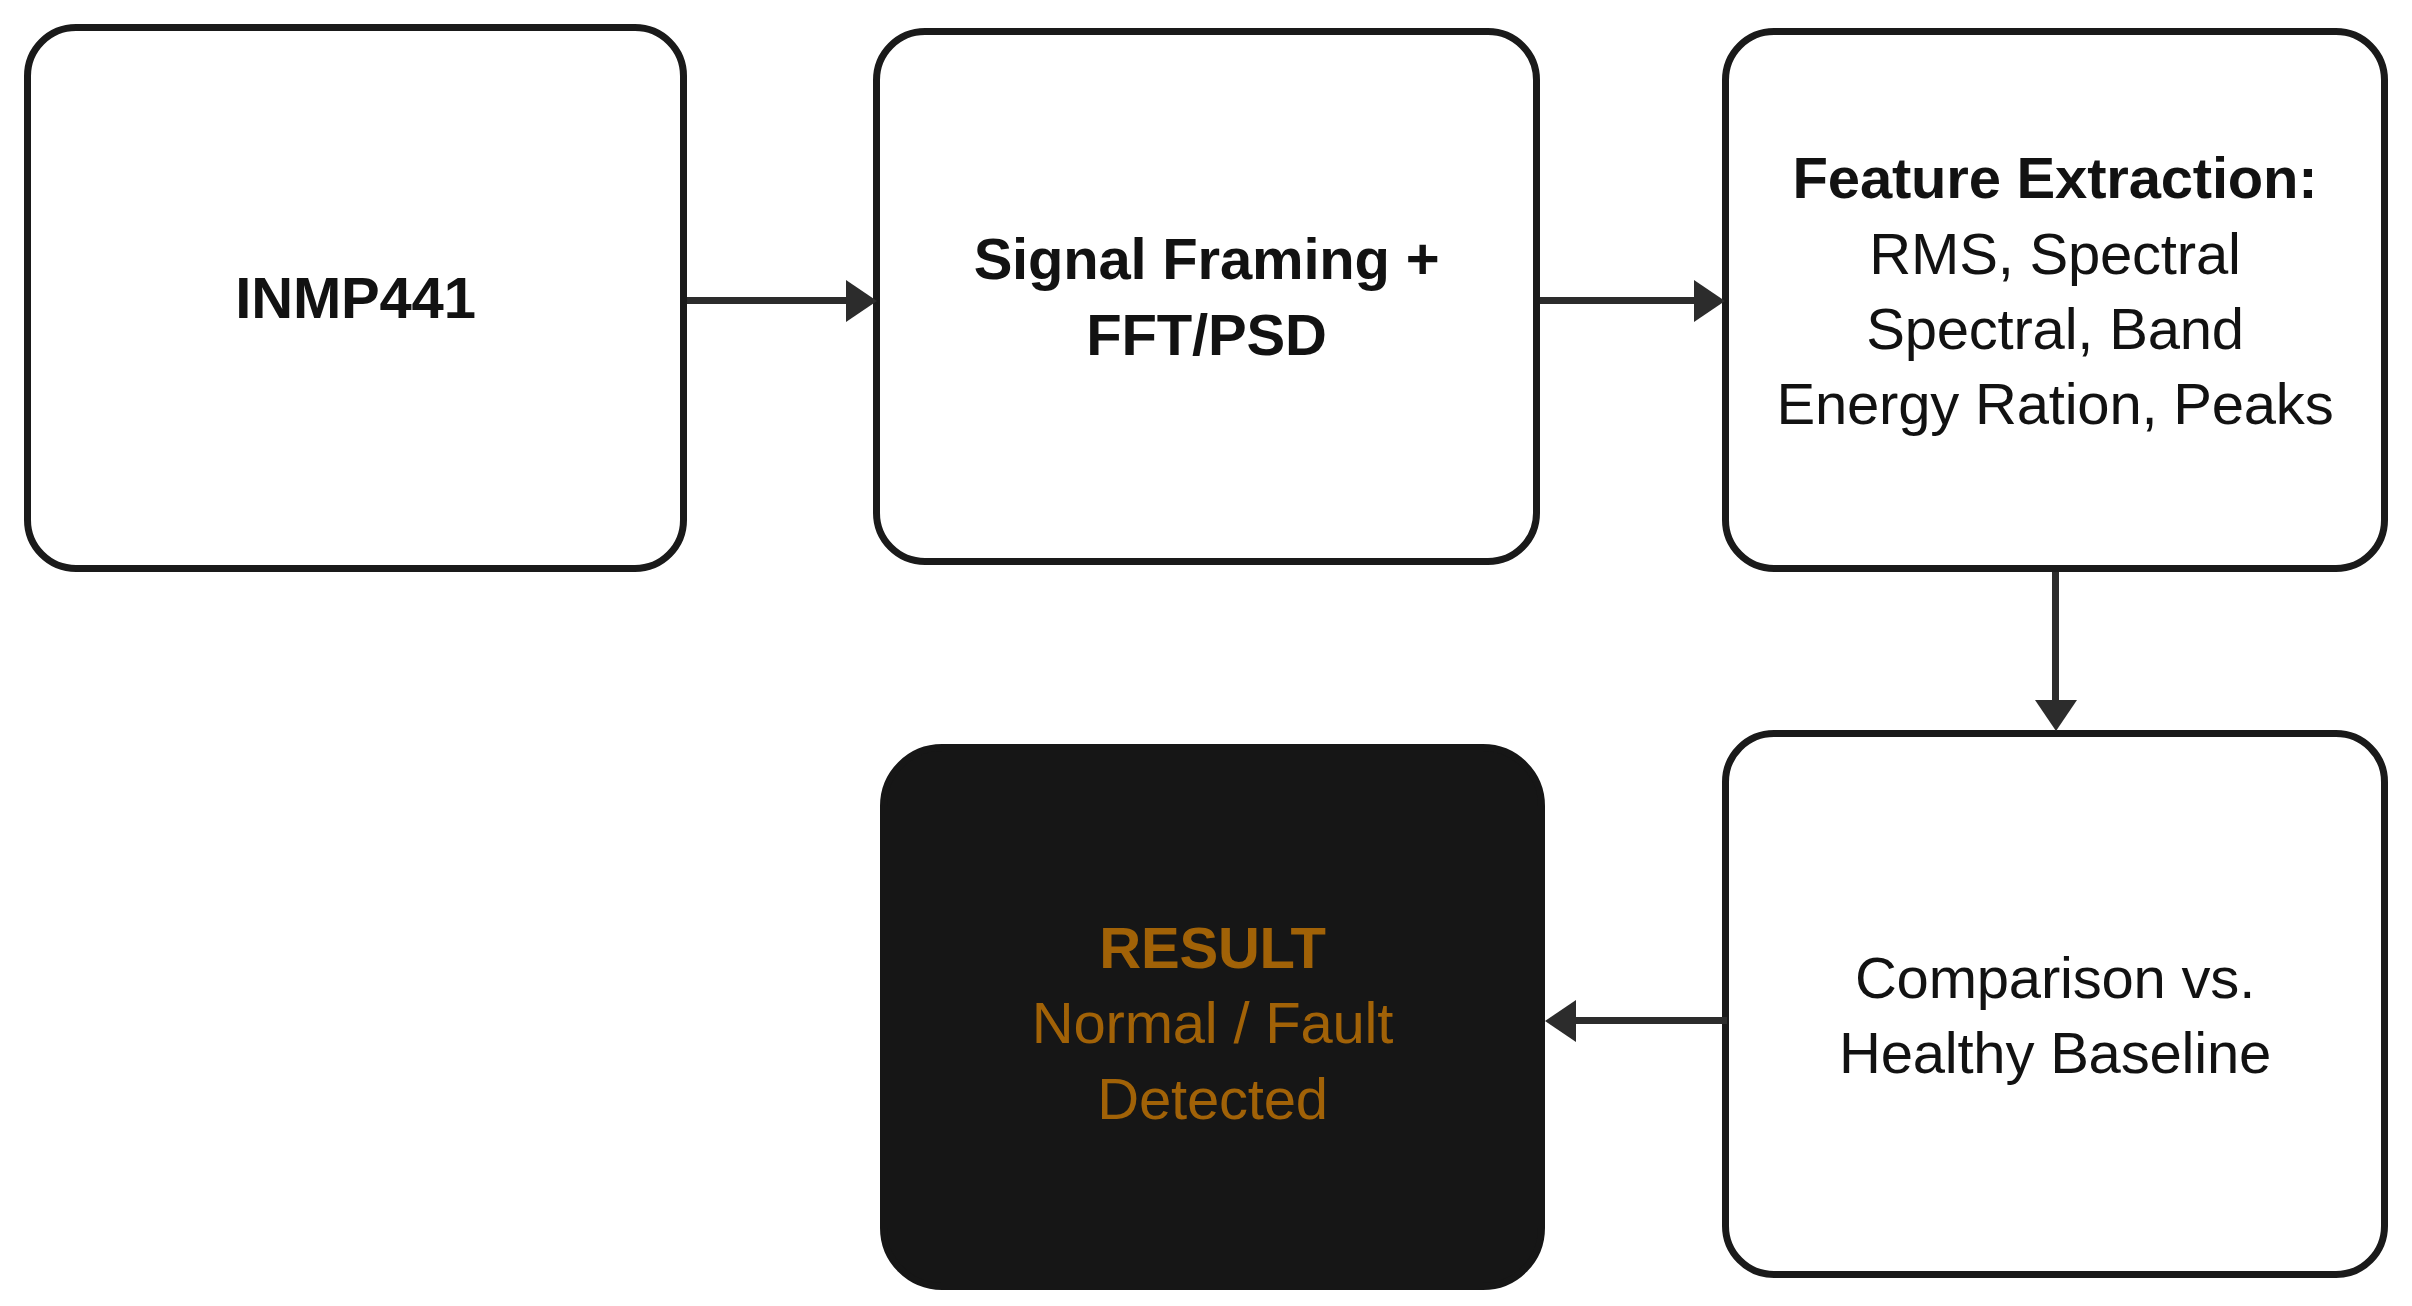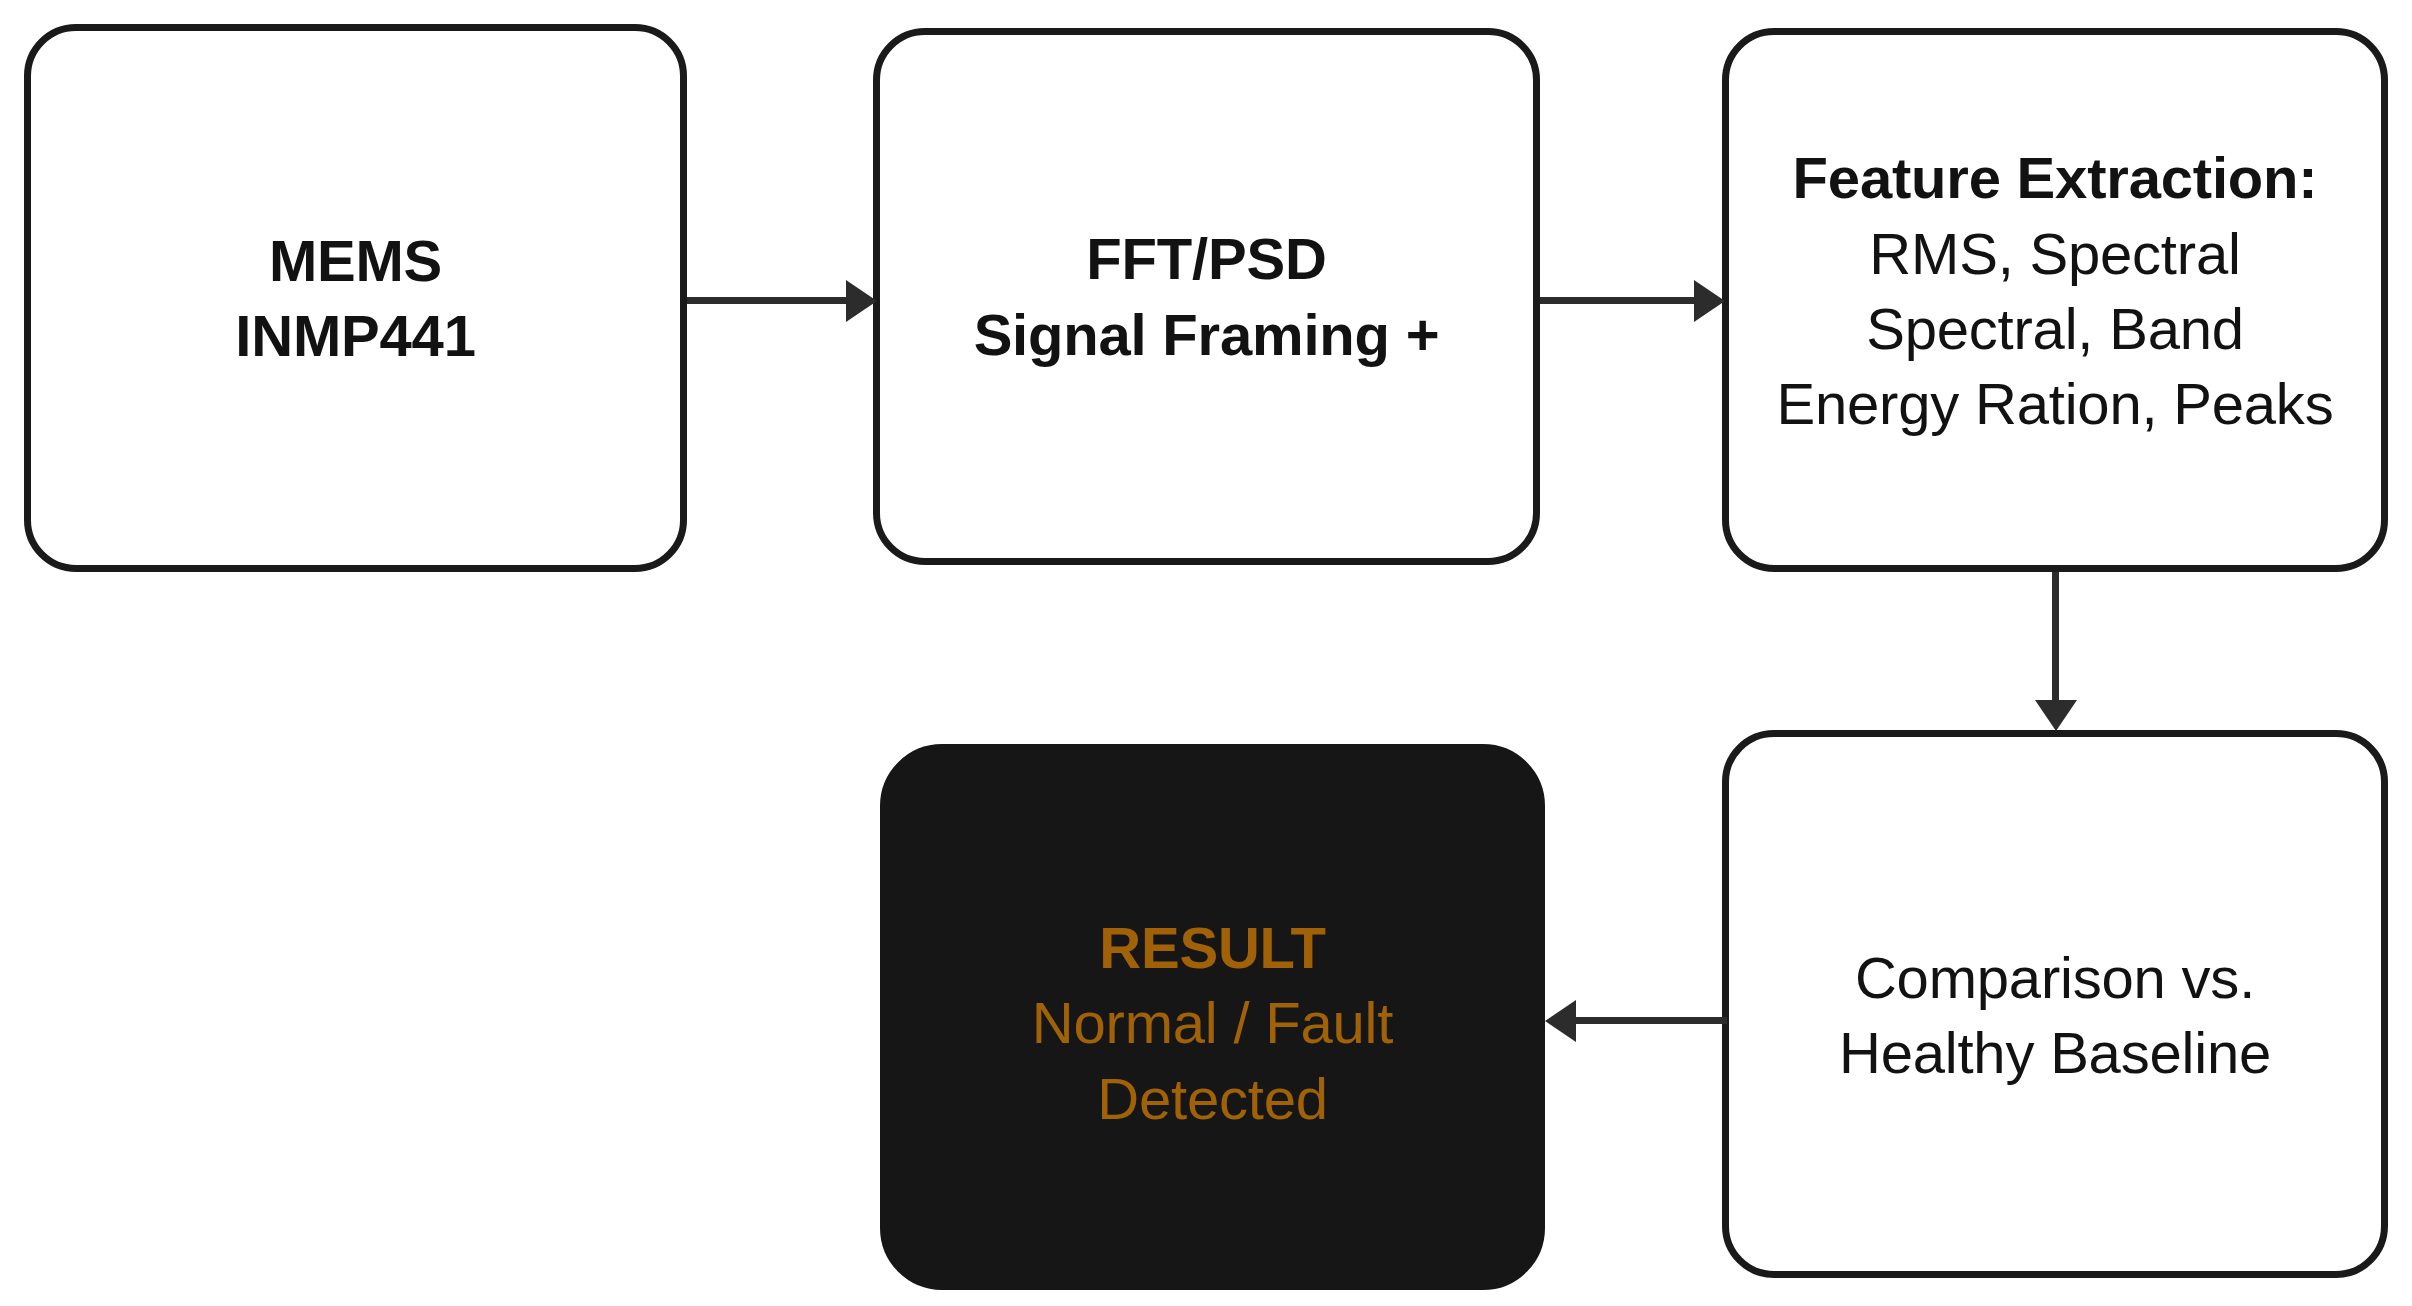--- a/index.html
+++ b/index.html
@@ -118,29 +118,28 @@
   #arrow-comparison-result .shaft-h { left: 28px; width: 154px; }
   #arrow-comparison-result .head    { left: 0px; top: -17px; }
 </style>
 </head>
 <body>
 
 <div id="canvas">
 
   <div class="node" id="node-mic">
     <div class="stack">
-      <span class="line bold">MEMS</span>
       <span class="line bold">INMP441</span>
     </div>
   </div>
 
   <div class="node" id="node-framing">
     <div class="stack">
+      <span class="line bold">Signal Framing +</span>
       <span class="line bold">FFT/PSD</span>
-      <span class="line bold">Signal Framing +</span>
     </div>
   </div>
 
   <div class="node" id="node-features">
     <div class="stack">
       <span class="line bold">Feature Extraction:</span>
       <span class="line reg">RMS, Spectral</span>
       <span class="line reg">Spectral, Band</span>
       <span class="line reg">Energy Ration, Peaks</span>
     </div>

